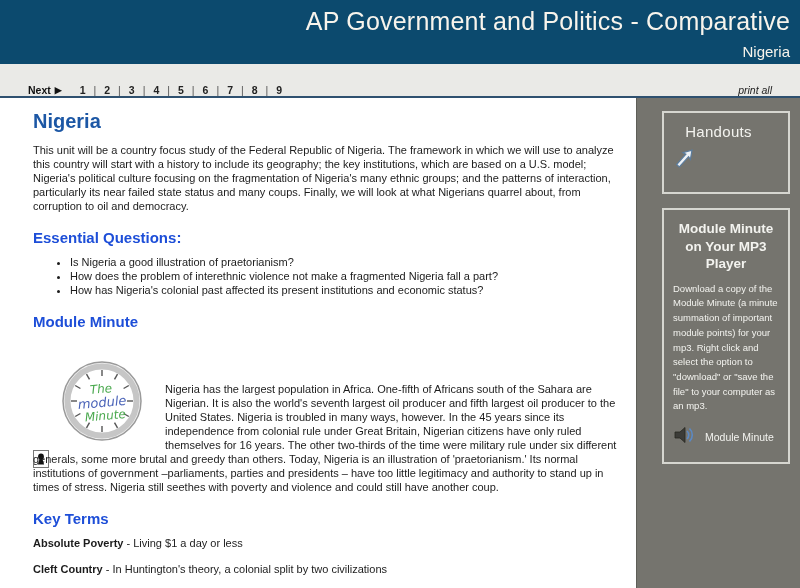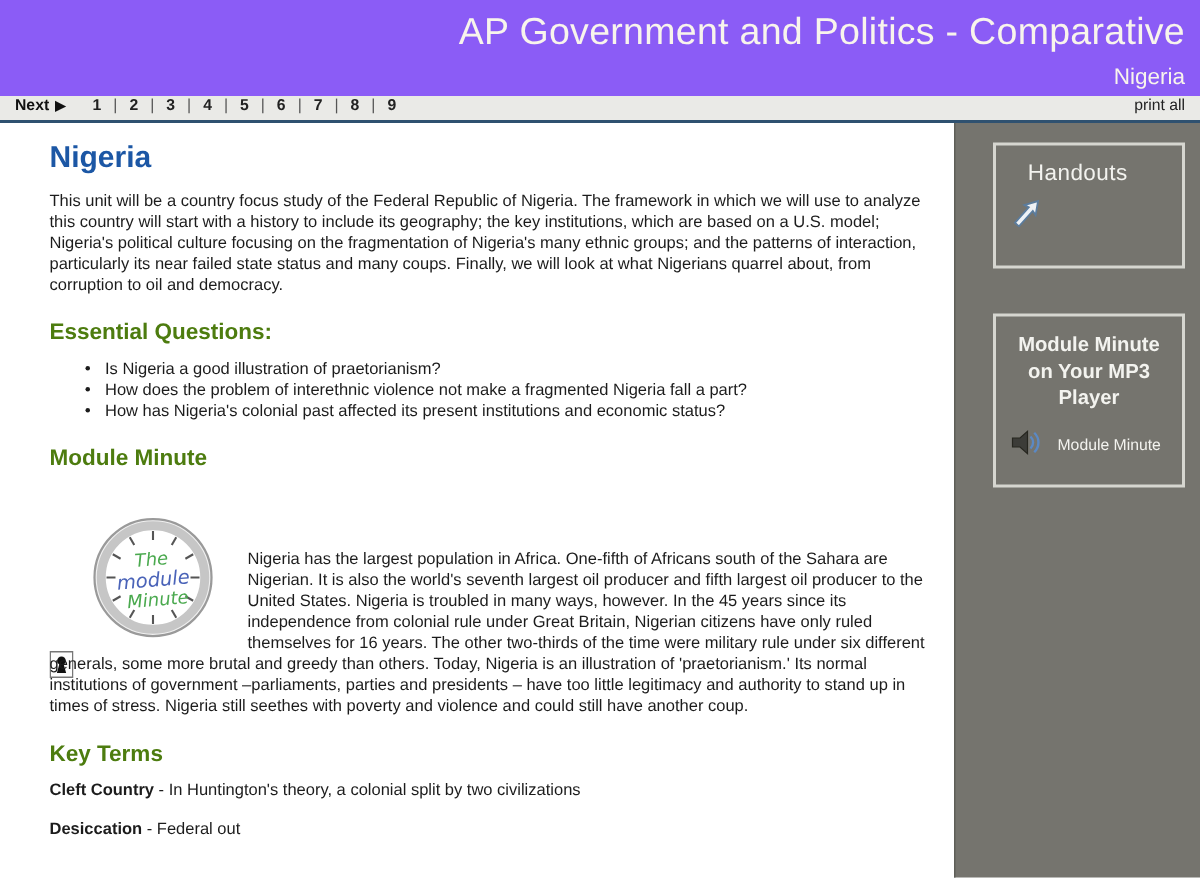--- a/index.html
+++ b/index.html
@@ -1,63 +1,63 @@
 <!DOCTYPE html>
 <html><head>
 <meta charset="utf-8">
 <style>
   * { box-sizing: border-box; margin: 0; padding: 0; }
   html, body { width: 800px; height: 588px; overflow: hidden; }
   body { font-family: "Liberation Sans", sans-serif; background: #ffffff; color: #1c1c1c; }
 
   
-  .header { height: 64px; background: #8b5cf6; color: #F8F4EC; text-align: right; padding: 7px 10px 0 0; }
+  .header { height: 64px; background: #0c4a6e; color: #F8F4EC; text-align: right; padding: 7px 10px 0 0; }
   .header-title { font-size: 25px; font-weight: normal; letter-spacing: 0.2px; }
   .header-sub { font-size: 15px; margin-top: 7px; }
 
   
-  .navbar { height: 18px; background: #EAEAE7; border-bottom: 2px solid #2F5170;
-            display: flex; align-items: flex-start; font-size: 10.5px; padding: 0 10px; }
+  .navbar { height: 34px; background: #EAEAE7; border-bottom: 2px solid #2F5170;
+            display: flex; align-items: flex-end; font-size: 10.5px; padding: 0 28px; }
   .nav-next { font-weight: bold; color: #111; display: flex; align-items: center; cursor: pointer; }
   .nav-next .arrow { font-size: 9px; margin-left: 4px; }
   .pages { list-style: none; display: flex; margin-left: 18px; }
   .pages li { font-weight: bold; color: #222; cursor: pointer; }
   .pages li + li::before { content: "|"; font-weight: normal; color: #555; margin: 0 8px; }
-  .print-all { margin-left: auto; color: #222; cursor: pointer; }
+  .print-all { margin-left: auto; color: #222; cursor: pointer; font-style: italic; }
 
   
   .layout { display: flex; height: 503px; }
   .content { flex: 1; background: #fff; padding: 12px 6px 0 33px; }
   .sidebar { width: 164px; background: #75746E; border-left: 1px solid #5E5E58; padding-top: 13px; }
 
   
   h1.page-title { font-size: 20px; color: #1C57A5; margin-bottom: 10px; }
   .content p { font-size: 11px; line-height: 14px; }
   .intro { margin-bottom: 16px; }
-  h2.sect { font-size: 15px; color: #4d7c0f; margin: 16px 0 9px 0; }
+  h2.sect { font-size: 15px; color: #1d4ed8; margin: 16px 0 9px 0; }
   ul.questions { padding-left: 37px; margin-bottom: 14px; }
   ul.questions li { font-size: 11px; line-height: 14px; }
 
   .module { overflow: visible; }
   .clock-wrap { float: left; width: 82px; height: 82px; margin: 6px 22px 8px 28px; }
   .audio-icon { display: block; margin: 24px 0 10px 0; width: 16px; height: 18px; cursor: pointer; }
   .clear { clear: both; }
 
   .term-line { margin-bottom: 12px; }
   .term-line .term { font-weight: bold; }
 
   
   .side-box { width: 128px; margin: 0 11px 0 25px; border: 2px solid #D6D6D0; color: #F3F3EF; }
   .box-handouts { padding: 10px 24px 16px 9px; }
   .box-title { text-align: center; font-size: 15px; letter-spacing: 0.3px; }
   .cursor-icon { display: block; margin-top: 6px; }
   .side-link { display: block; color: #ffffff; font-weight: bold; font-size: 10px;
                text-decoration: underline; margin-top: 13px; letter-spacing: 0.2px; cursor: pointer; }
 
-  .box-mp3 { margin-top: 30px; padding: 10px 9px 12px 9px; }
+  .box-mp3 { margin-top: 14px; padding: 10px 9px 12px 9px; }
   .mp3-title { text-align: center; font-size: 13.5px; font-weight: bold; line-height: 1.3; }
   .mp3-body { font-size: 9.5px; line-height: 1.55; margin-top: 9px; }
   .mp3-row { display: flex; align-items: center; margin-top: 10px; }
   .mp3-link { font-size: 10.5px; margin-left: 10px; cursor: pointer; }
 </style>
 </head>
 <body>
 
 <div class="header">
   <div class="header-title">AP Government and Politics - Comparative</div>
@@ -134,20 +134,24 @@
         </svg>
       </span>
 
       <p>Nigeria has the largest population in Africa. One-fifth of Africans south of the Sahara are Nigerian. It is also the world's seventh largest oil producer and fifth largest oil producer to the United States. Nigeria is troubled in many ways, however. In the 45 years since its independence from colonial rule under Great Britain, Nigerian citizens have only ruled themselves for 16 years. The other two-thirds of the time were military rule under six different generals, some more brutal and greedy than others. Today, Nigeria is an illustration of 'praetorianism.' Its normal institutions of government –parliaments, parties and presidents – have too little legitimacy and authority to stand up in times of stress. Nigeria still seethes with poverty and violence and could still have another coup.</p>
       <div class="clear"></div>
     </div>
 
     <h2 class="sect">Key Terms</h2>
     <div>
         <p class="term-line">
+        <span class="term">Absolute Poverty</span>
+        <span>- Living $1 a day or less</span>
+      </p>
+        <p class="term-line">
         <span class="term">Cleft Country</span>
         <span>- In Huntington's theory, a colonial split by two civilizations</span>
       </p>
         <p class="term-line">
         <span class="term">Desiccation</span>
         <span>- Federal out</span>
       </p>
       </div>
   </div>
 
@@ -159,20 +163,21 @@
         <svg width="22" height="26" viewBox="0 0 22 26">
           <g transform="rotate(42 11 13)">
             <path d="M11 1 L16 9 L12.8 8.2 L12.8 22 L9.2 22 L9.2 8.2 L6 9 Z" fill="#EEF2F6" stroke="#5B7C9D" stroke-width="1.2"></path>
           </g>
         </svg>
       </span>
     </div>
 
     <div class="side-box box-mp3">
       <div class="mp3-title">Module Minute on Your MP3 Player</div>
+      <div class="mp3-body">Download a copy of the Module Minute (a minute summation of important module points) for your mp3. Right click and select the option to "download" or "save the file" to your computer as an mp3.</div>
       <div class="mp3-row">
         <span>
           <svg width="22" height="22" viewBox="0 0 22 22">
             <path d="M2 8 L7 8 L12 3.5 L12 18.5 L7 14 L2 14 Z" fill="#3C3C38" stroke="#26261F" stroke-width="0.8"></path>
             <path d="M14 7 A5.5 5.5 0 0 1 14 15" stroke="#5B89C4" fill="none" stroke-width="1.6"></path>
             <path d="M16.5 4.5 A9 9 0 0 1 16.5 17.5" stroke="#5B89C4" fill="none" stroke-width="1.6"></path>
           </svg>
         </span>
         <span class="mp3-link">Module Minute</span>
       </div>

